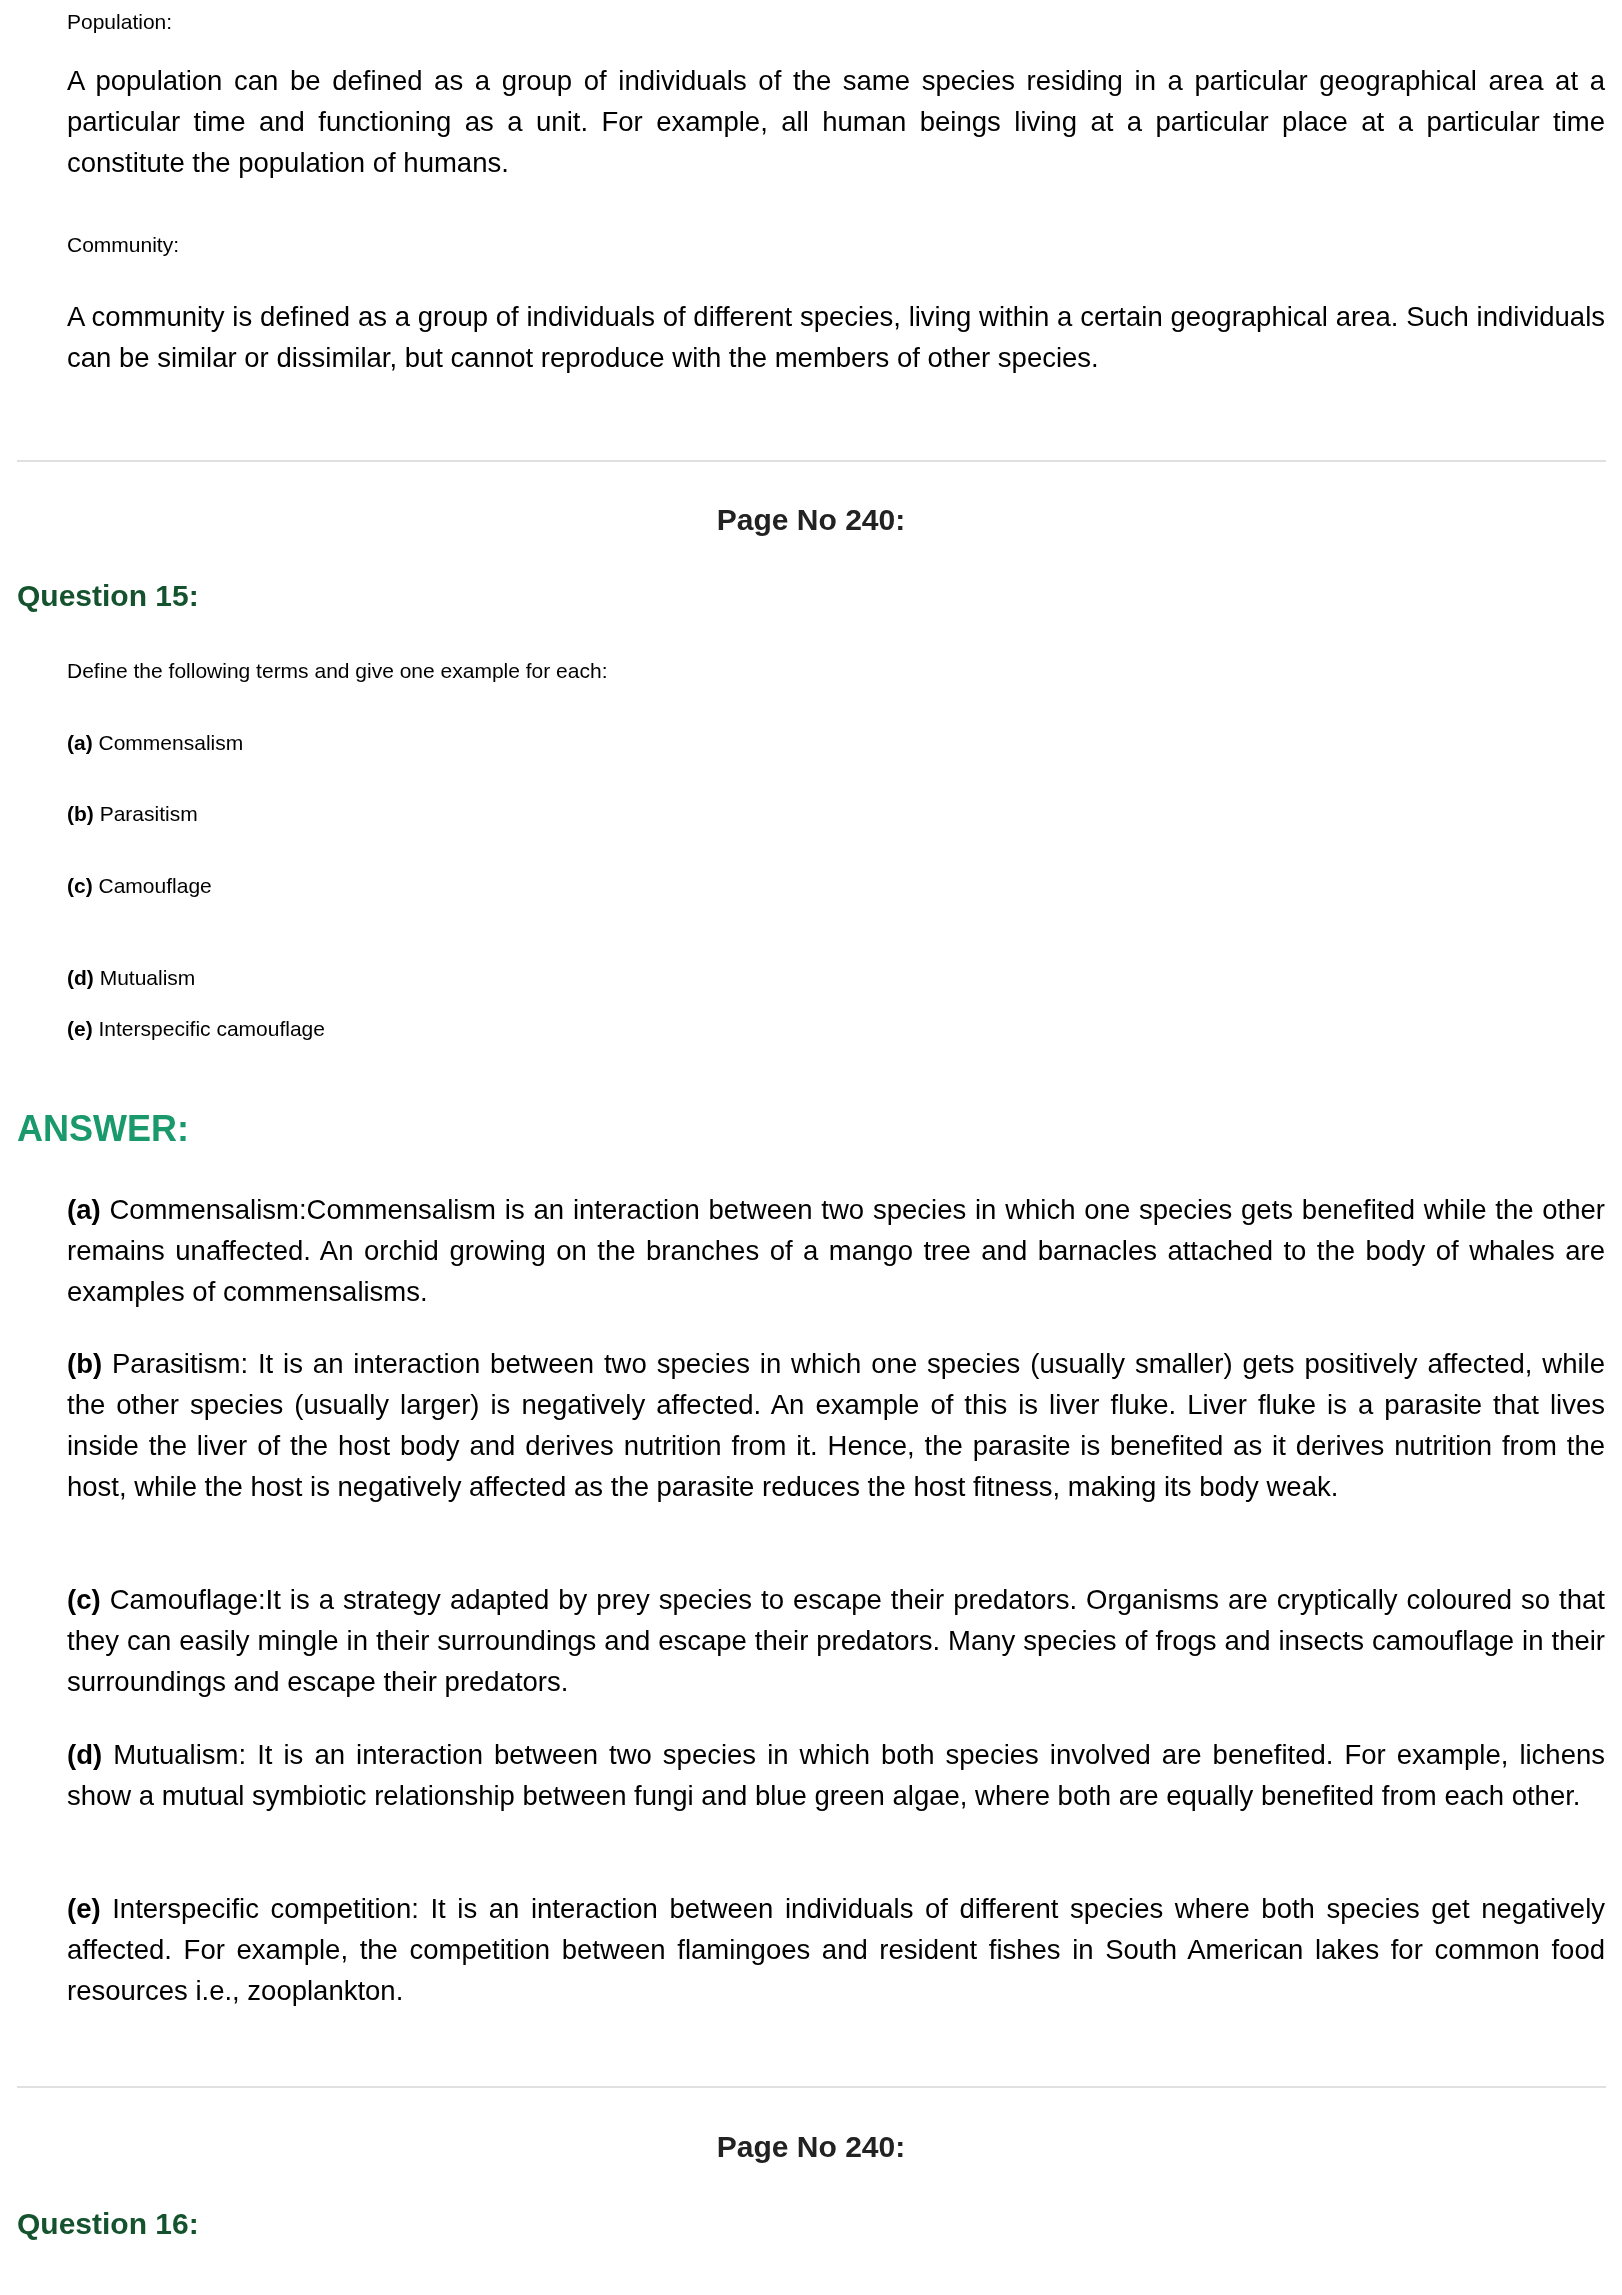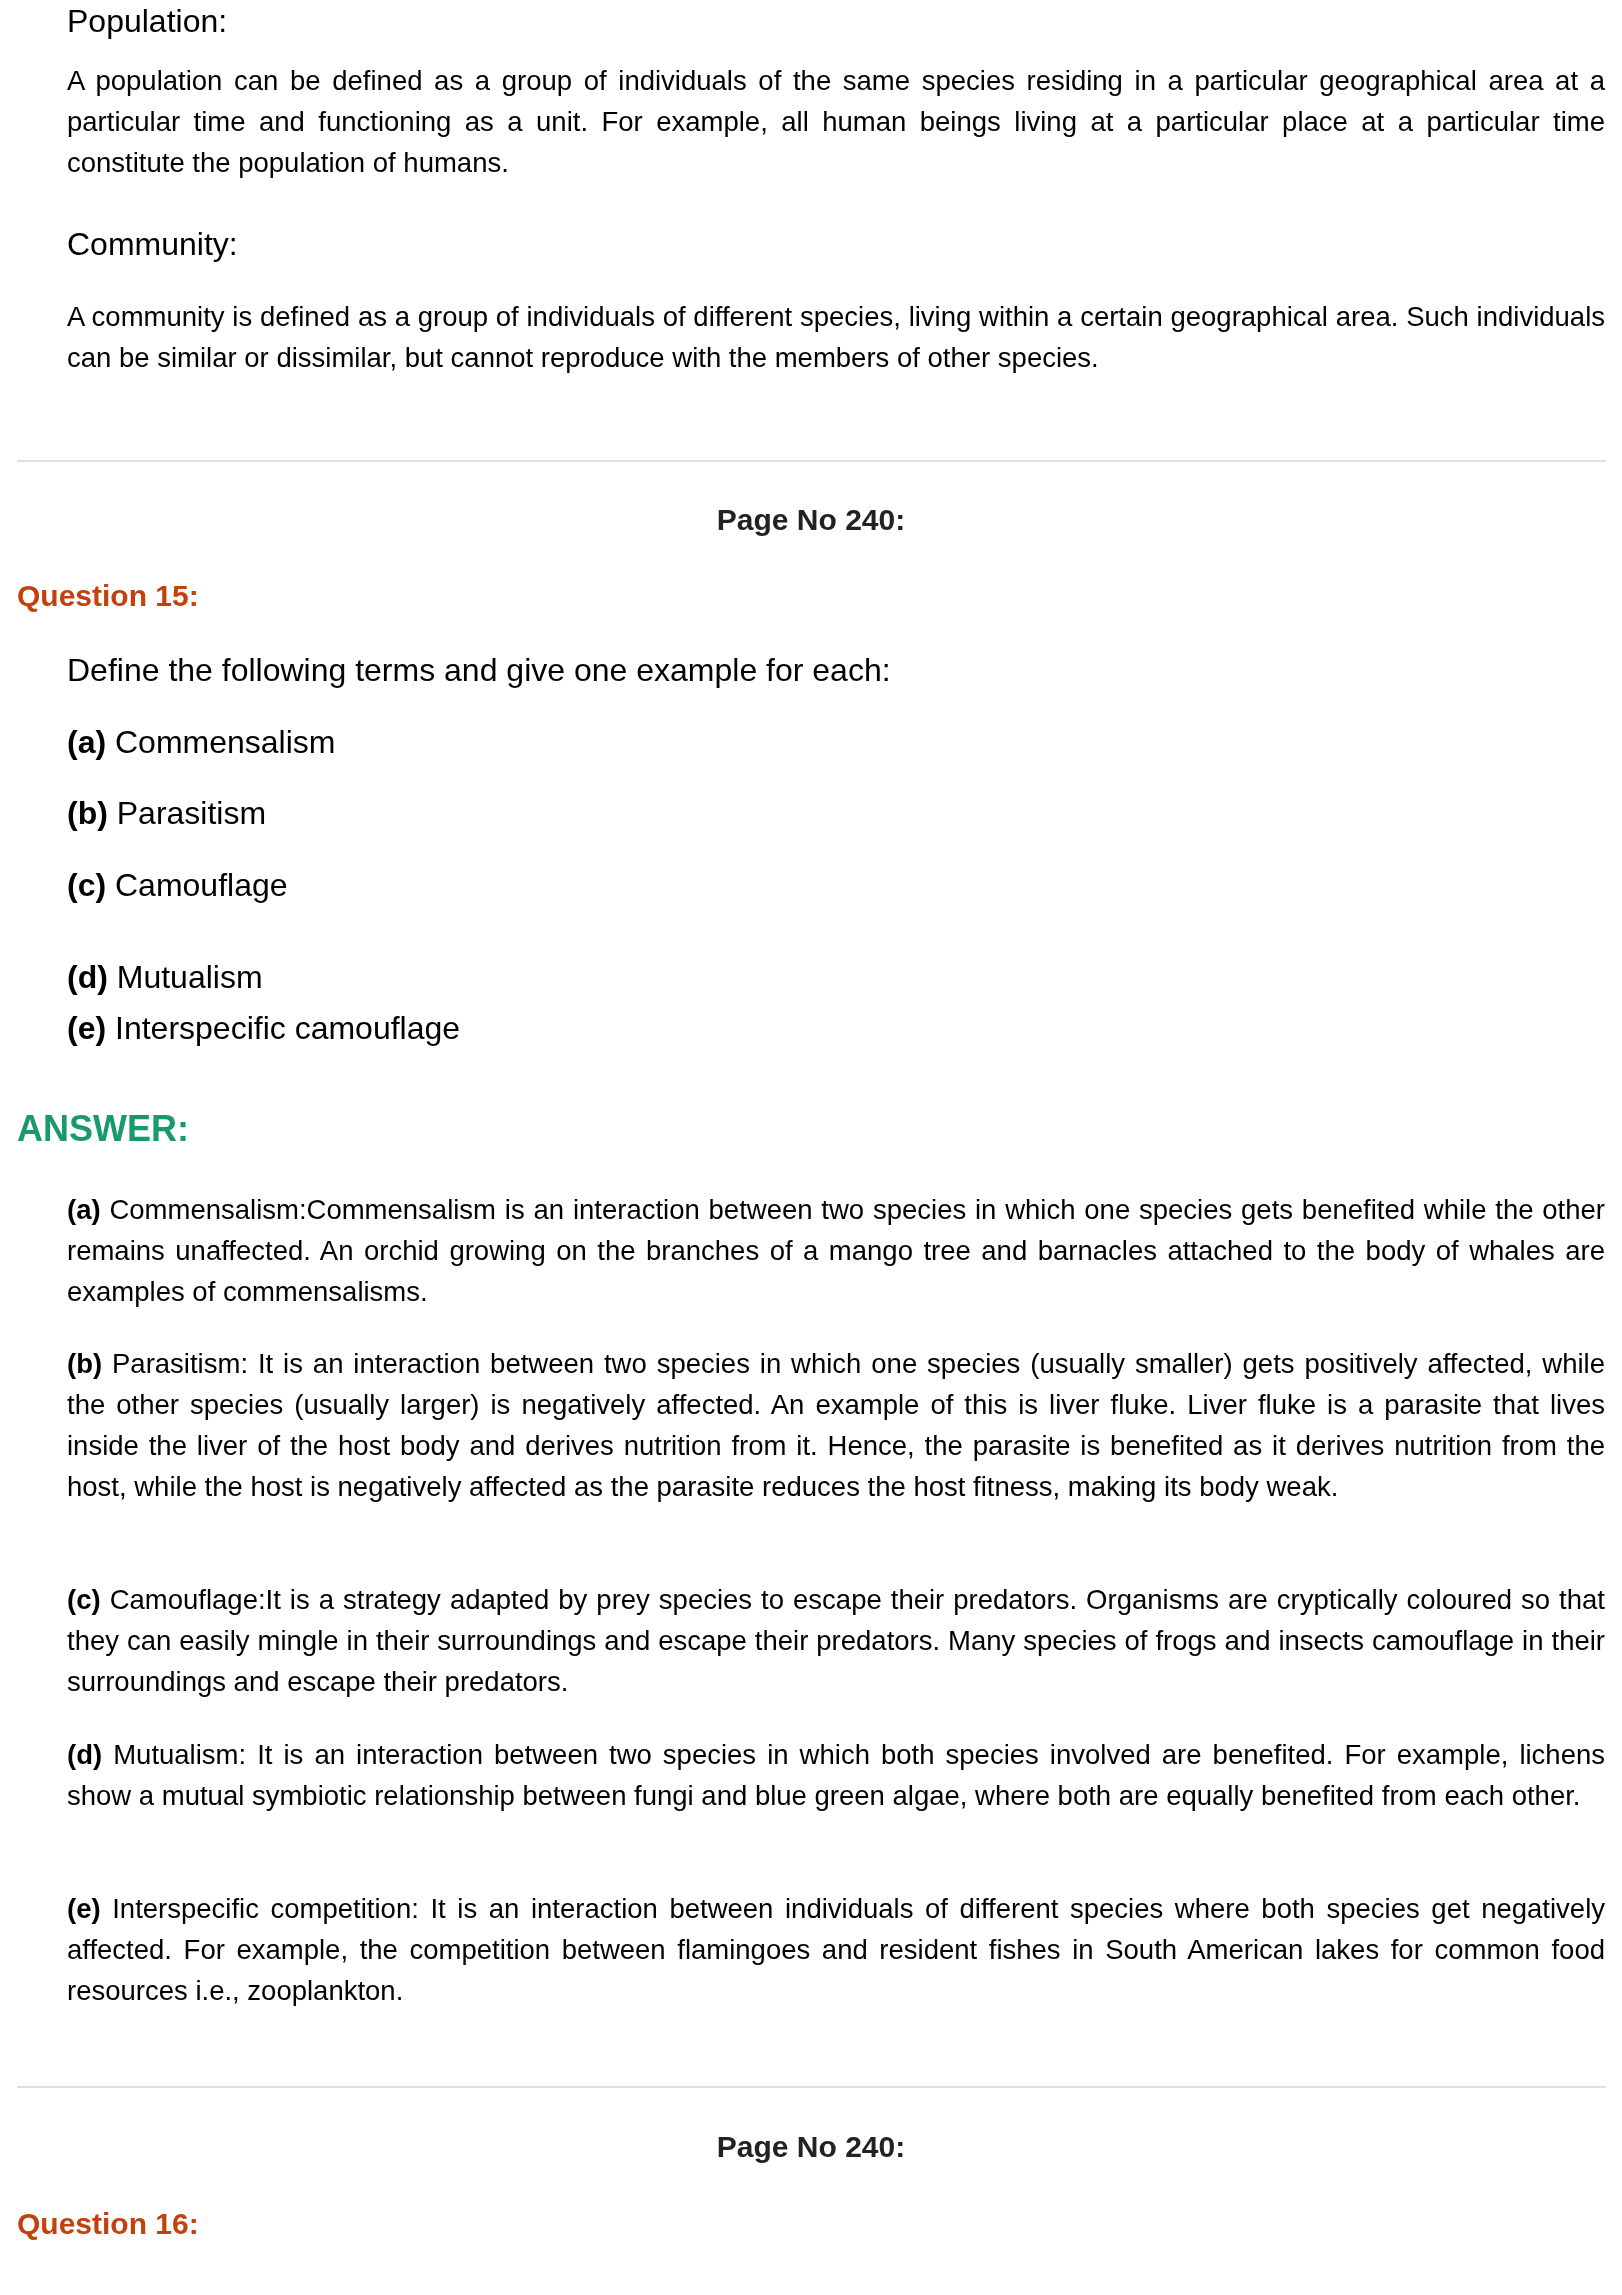--- a/index.html
+++ b/index.html
@@ -1,21 +1,21 @@
 <!DOCTYPE html>
 <html style="font-size:10.5px"><head>
 <meta charset="utf-8">
 <style>
   html, body { margin: 0; padding: 0; background: #ffffff; }
   body { width: 1622px; height: 2295px; position: relative; overflow: hidden;
          font-family: "Liberation Sans", sans-serif; color: #000; }
   .abs { position: absolute; }
   .body-text { font-size: 27.5px; line-height: 41px; text-align: justify; left: 67px; width: 1538px; }
-  .label-line { font-size: 32px; line-height: 41px; left: 67px; }
-  .heading { font-size: 30px; font-weight: bold; color: #c2410c; left: 17px; }
+  .label-line { font-size: 21px; line-height: 41px; left: 67px; }
+  .heading { font-size: 30px; font-weight: bold; color: #14532d; left: 17px; }
   .pageno { font-size: 30px; font-weight: bold; color: #222222; left: 0; width: 1622px; text-align: center; }
   .answer { font-size: 36px; font-weight: bold; color: #1a9a6c; left: 17px; }
   .divider { left: 17px; width: 1589px; height: 2px; background: #e0e0e0; }
   b { font-weight: bold; }
 </style>
 </head>
 <body>
 
 <div class="abs label-line" style="top:1.3px;">Population:</div>
 <div class="abs body-text" style="top:60px;">A population can be defined as a group of individuals of the same species residing in a particular geographical area at a particular time and functioning as a unit. For example, all human beings living at a particular place at a particular time constitute the population of humans.</div>

